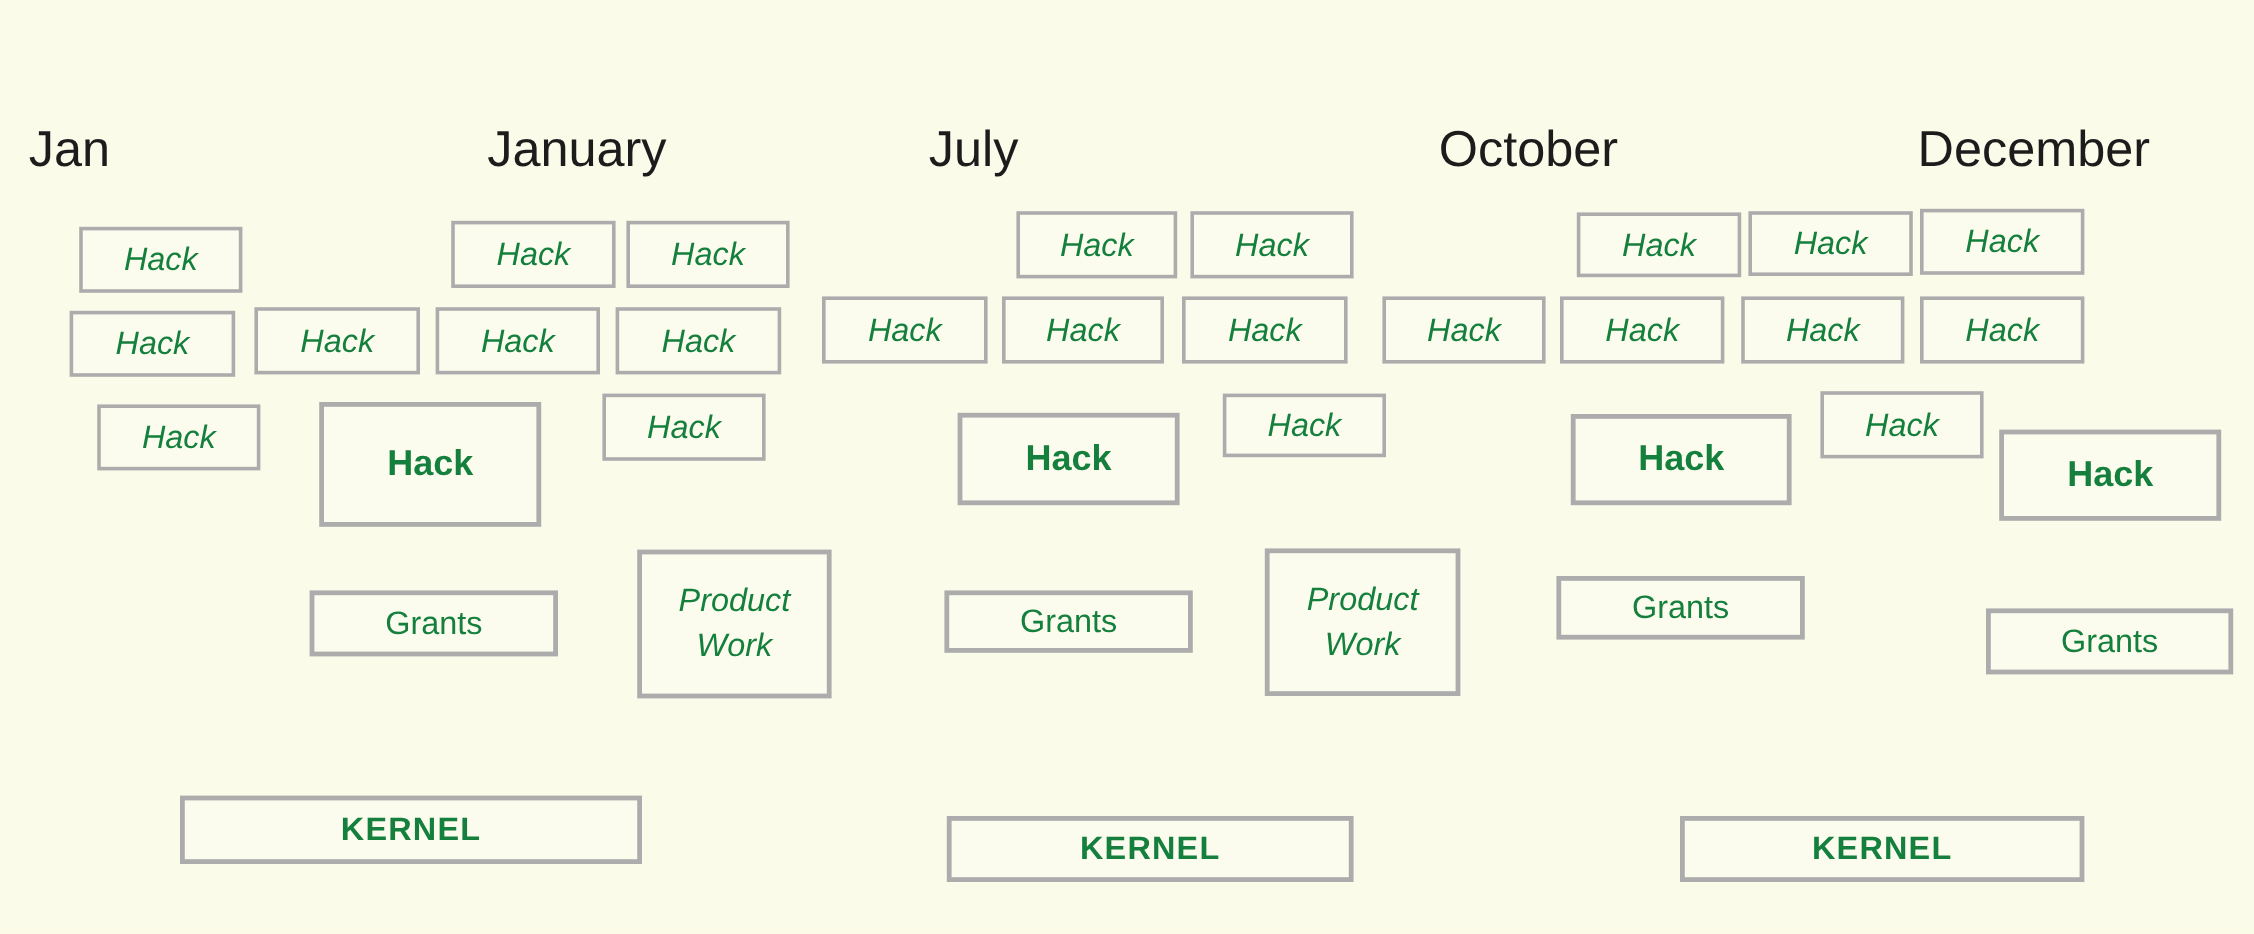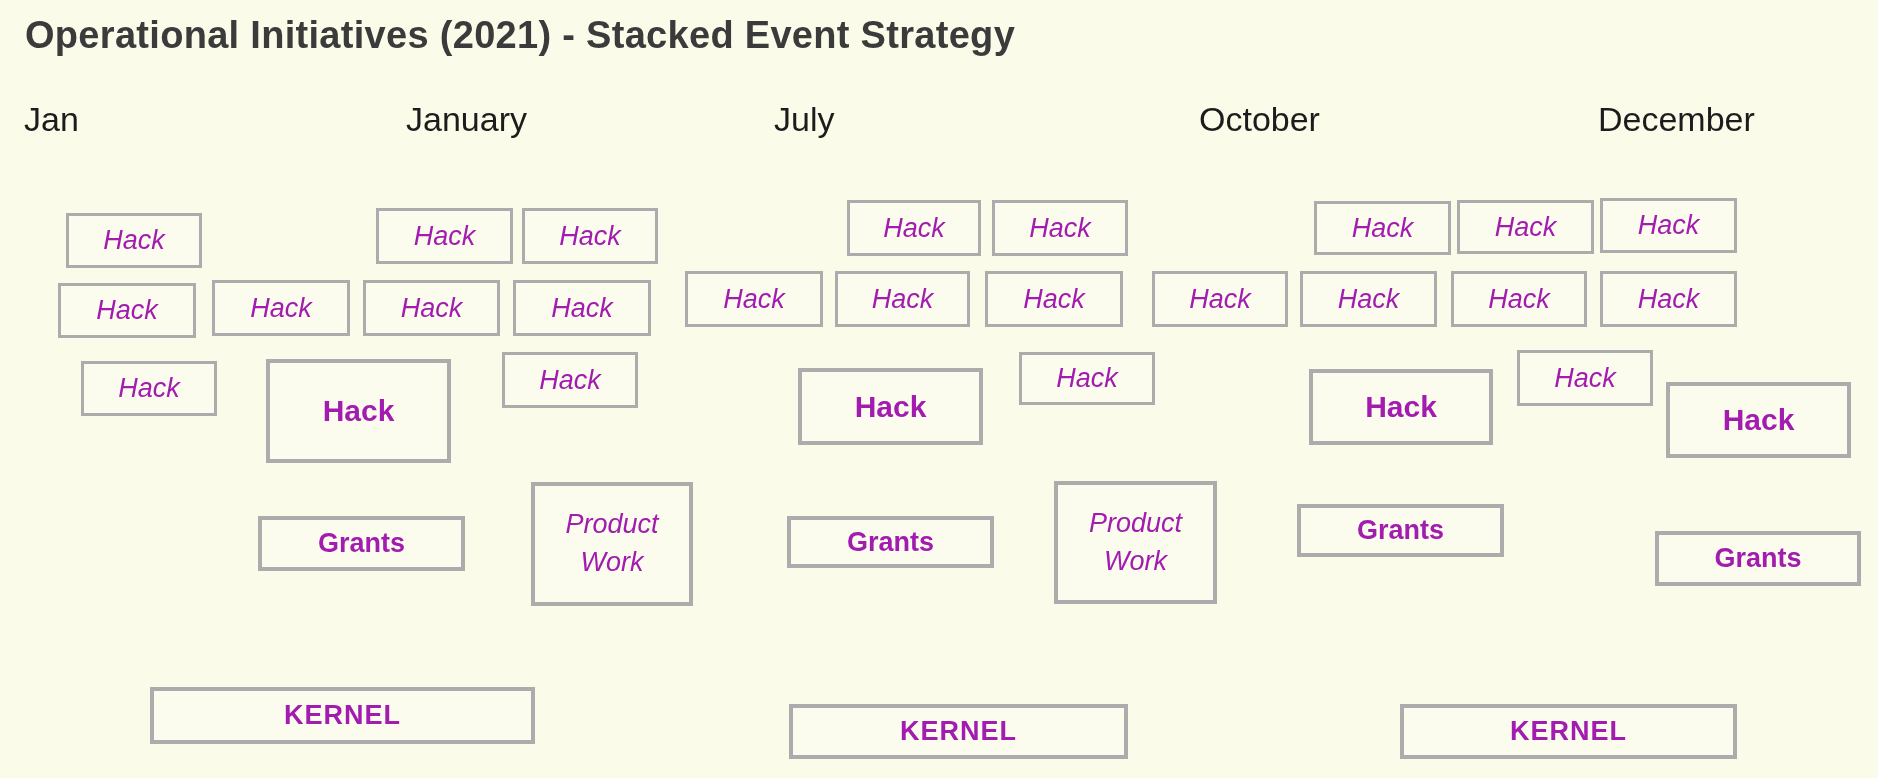--- a/index.html
+++ b/index.html
@@ -21,51 +21,50 @@
     top: 14px;
     font-size: 38px;
     font-weight: 700;
     color: #3B3B3B;
     letter-spacing: 0.3px;
     white-space: nowrap;
   }
   .month {
     position: absolute;
     top: 100px;
-    font-size: 34px;
+    font-size: 42px;
     font-weight: 400;
     color: #1C1C1C;
     white-space: nowrap;
   }
   .box {
     position: absolute;
     box-sizing: border-box;
     border: 3px solid #ACACAC;
     background: #FCFCEE;
     display: flex;
     align-items: center;
     justify-content: center;
-    color: #a21caf;
+    color: #15803d;
     text-align: center;
-    margin-top: 24px;
   }
   .hack-small {
     font-style: italic;
     font-size: 27px;
     font-weight: 400;
   }
   .hack-major {
     border-width: 4px;
     font-size: 30px;
     font-weight: 700;
   }
   .grants {
     border-width: 4px;
     font-size: 27px;
-    font-weight: 700;
+    font-weight: 400;
   }
   .product {
     border-width: 4px;
     font-style: italic;
     font-size: 27px;
     font-weight: 400;
     line-height: 1.4;
     padding: 12px 14px;
   }
   .kernel {
@@ -73,21 +72,20 @@
     font-size: 27px;
     font-weight: 700;
     letter-spacing: 1px;
   }
 </style>
 </head>
 <body>
 
 <div id="canvas">
 
-  <div class="title">Operational Initiatives (2021) - Stacked Event Strategy</div>
 
   <div class="month" style="left:24px">Jan</div>
   <div class="month" style="left:406px">January</div>
   <div class="month" style="left:774px">July</div>
   <div class="month" style="left:1199px">October</div>
   <div class="month" style="left:1598px">December</div>
 
   <div class="box hack-small" style="left:66px;top:189px;width:136px;height:55px">
       <span>Hack</span>
     </div>

